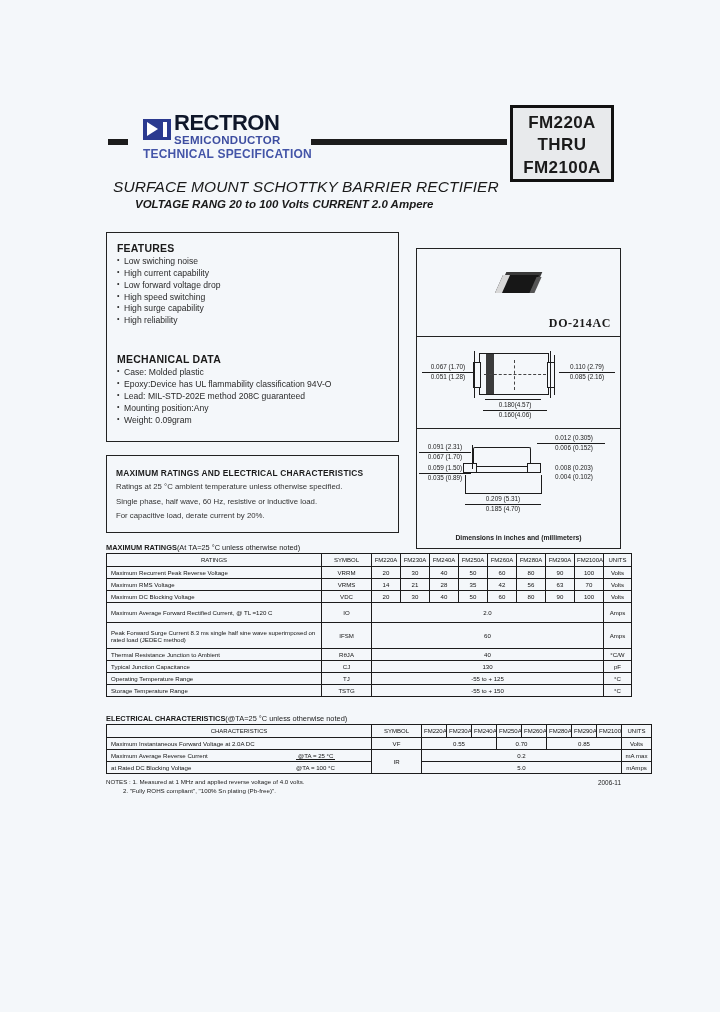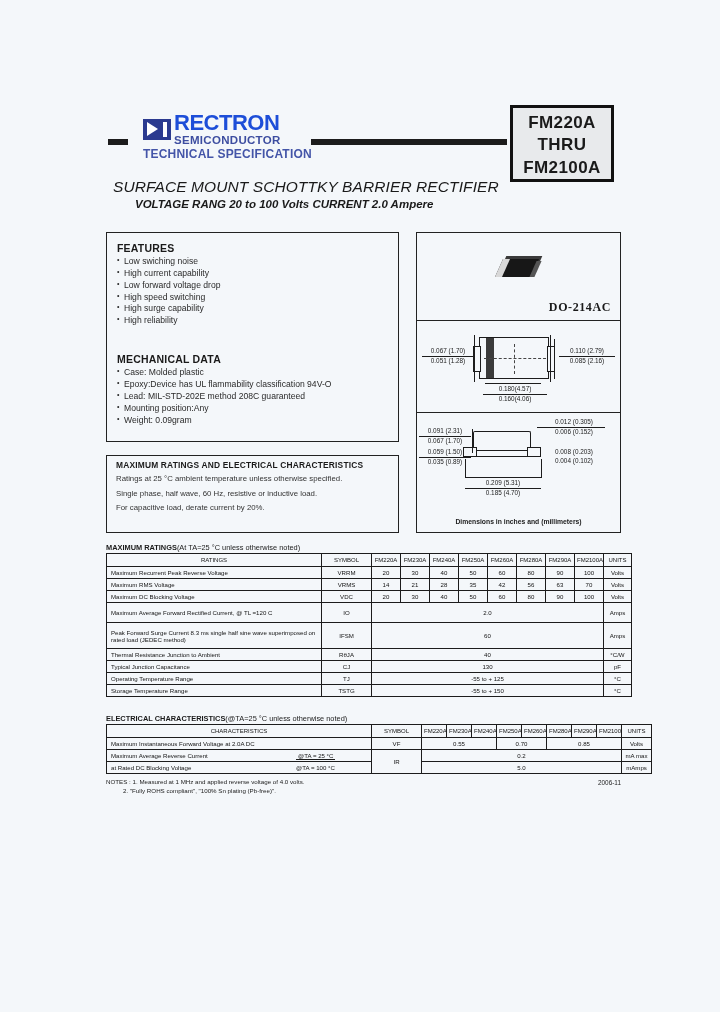--- a/index.html
+++ b/index.html
@@ -30,21 +30,21 @@
     content:""; position:absolute; left:4px; top:3px;
     width:0;height:0;border-left:11px solid #fff;
     border-top:7.5px solid transparent;border-bottom:7.5px solid transparent;
   }
   .logo-mark:before{
     content:""; position:absolute; right:4px; top:3px; width:4px; height:15px;
     background:#fff;
   }
   .logo-text-main{
     font-size:22px; font-weight:bold; letter-spacing:-0.5px;
-    color:#1d4ed8; line-height:0.95; font-family:"Liberation Sans", sans-serif;
+    color:#0f172a; line-height:0.95; font-family:"Liberation Sans", sans-serif;
   }
   .logo-text-sub{
     font-size:11.5px; font-weight:bold; letter-spacing:0.3px;
     color:#3d4da0; line-height:1.05; margin-top:0px;
   }
   .logo-text-ts{
     font-size:12px; font-weight:bold; letter-spacing:0.2px;
     color:#4455a8; margin-top:1px;
   }
   .rule-left{
@@ -82,28 +82,28 @@
     color:#2a2a2a;
   }
   .bullets li:before{
     content:"\2022"; position:absolute; left:0; top:-1px; font-size:7px;
   }
   .mech{ margin-top:26px; }
 
   
   .ratingsnote{
     position:absolute; left:106px; top:455px; width:293px; height:78px;
-    border:1.5px solid #222; background:#f4f7fa; padding:4px 9px;
+    border:1.5px solid #222; background:#f4f7fa; padding:12px 9px;
   }
   .ratingsnote .hdr{ font-size:8.4px; }
   .ratingsnote p{ margin:3px 0 0 0; font-size:7.8px; line-height:1.5; color:#333; }
 
   
   .drawpanel{
-    position:absolute; left:416px; top:232px; width:205px; height:301px;
+    position:absolute; left:416px; top:248px; width:205px; height:301px;
     border:1.5px solid #222; background:#f4f7fa;
   }
   .draw-top{ position:relative; height:88px; border-bottom:1.5px solid #222; }
   .chipimg{
     position:absolute; left:76px; top:23px; width:48px; height:27px;
   }
   .chip-body{
     position:absolute; left:6px; top:3px; width:36px; height:18px;
     background:#171717; transform:skewX(-24deg);
   }

